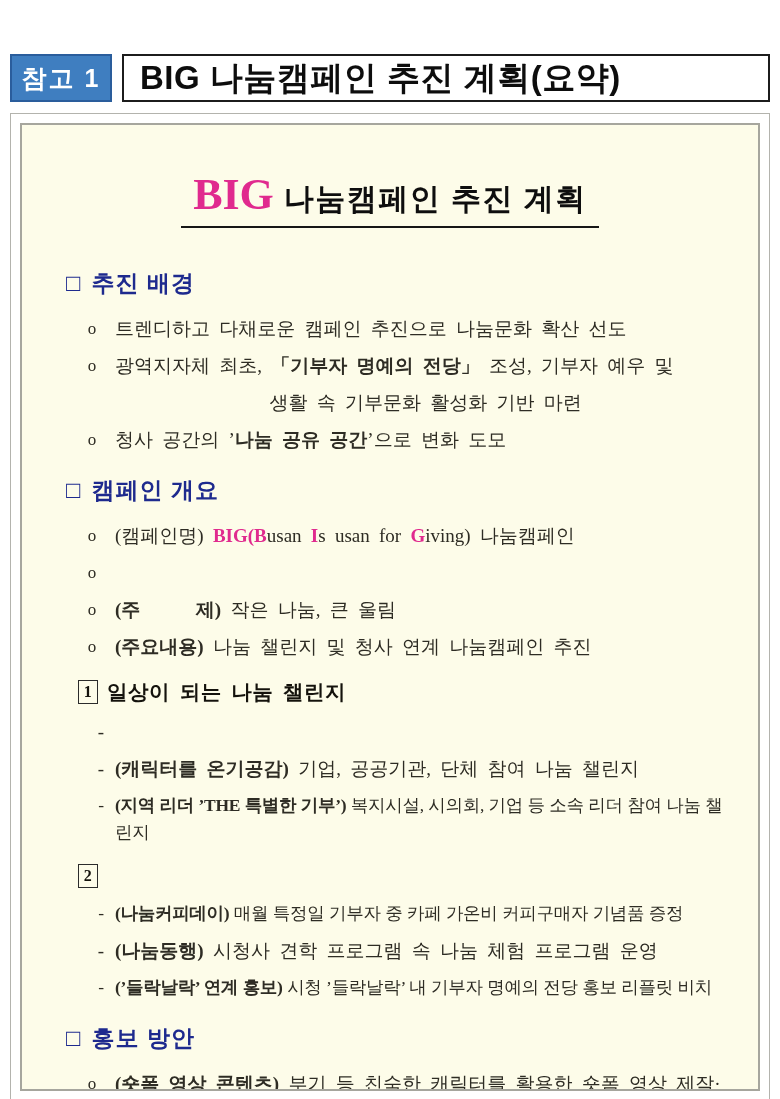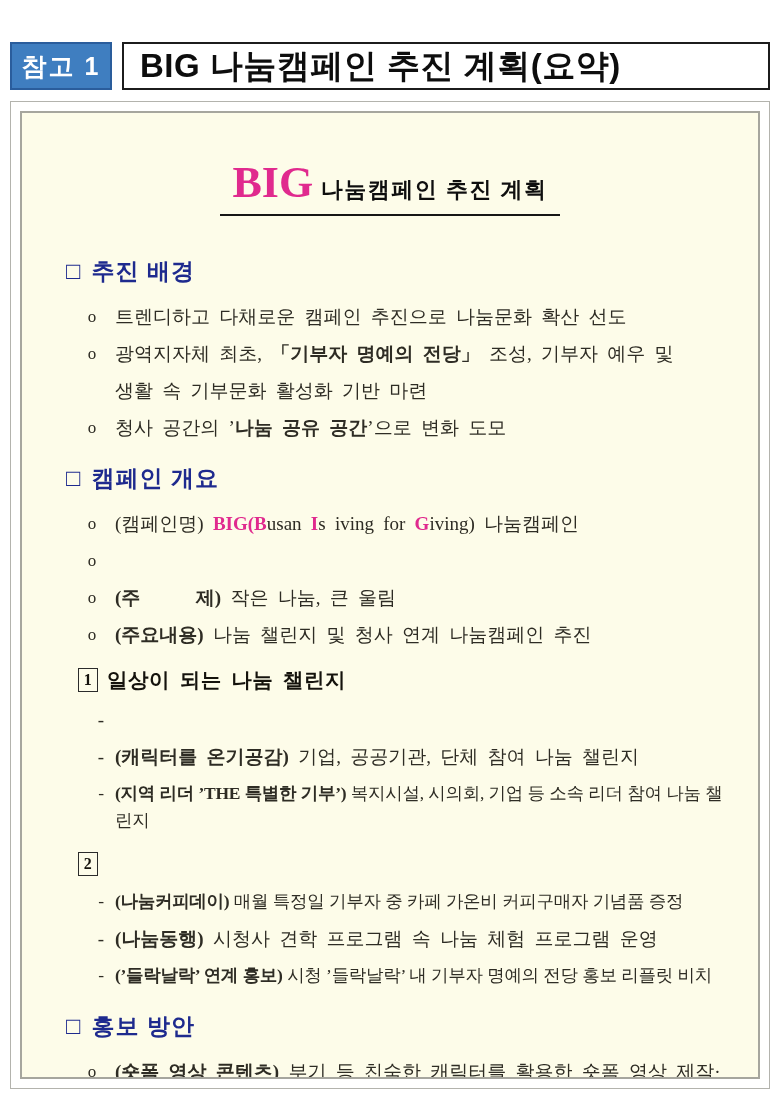--- a/index.html
+++ b/index.html
@@ -9,40 +9,40 @@
     --badge-border:#2a5d9c;
     --cream:#fdfce9;
     --ink:#2e2c24;
   }
   *{margin:0;padding:0;box-sizing:border-box;}
   html,body{background:#fff;}
   body{width:780px;height:1099px;font-family:"Liberation Serif","DejaVu Serif",serif;color:var(--ink);}
   .page{width:780px;height:1099px;padding:42px 10px 0 10px;overflow:hidden;}
 
   
-  .hdr{display:flex;gap:10px;align-items:stretch;height:48px;}
+  .hdr{display:flex;gap:10px;align-items:stretch;height:48px;margin-top:12px;}
   .hdr-badge{
     width:102px;background:var(--badge);border:2px solid var(--badge-border);
     color:#fff;font-family:"Liberation Sans","DejaVu Sans",sans-serif;font-weight:bold;
     font-size:25px;display:flex;align-items:center;justify-content:center;letter-spacing:2px;
   }
   .hdr-titlebox{
     flex:1;border:2px solid #1c1c1c;background:#fff;display:flex;align-items:center;
     padding-left:16px;font-family:"Liberation Sans","DejaVu Sans",sans-serif;
     font-weight:bold;font-size:33px;color:#0d0d0d;letter-spacing:0.5px;
   }
 
   
   .frame-outer{margin-top:11px;border:1px solid #b3b3ad;background:#fff;padding:9px;height:988px;}
   .frame-inner{border:2px solid #a6a69e;background:var(--cream);height:100%;padding:30px 22px 20px 22px;overflow:hidden;}
 
   .doc-title-wrap{text-align:center;margin:14px 0 40px 0;}
   .doc-title{display:inline-block;border-bottom:2.5px solid #161616;padding:0 12px 6px 12px;white-space:nowrap;}
   .doc-title .accent-big{font-family:"Liberation Serif","DejaVu Serif",serif;color:var(--accent);font-weight:bold;font-size:44px;}
-  .doc-title .title-rest{font-family:"Liberation Sans","DejaVu Sans",sans-serif;color:#0e0e0e;font-weight:bold;font-size:22px;letter-spacing:1.5px;}
+  .doc-title .title-rest{font-family:"Liberation Sans","DejaVu Sans",sans-serif;color:#0e0e0e;font-weight:bold;font-size:30px;letter-spacing:1.5px;}
 
   .section-heading{
     display:flex;align-items:center;gap:10px;color:var(--navy);
     font-family:"Liberation Sans","DejaVu Sans",sans-serif;font-weight:bold;font-size:23px;
     margin:22px 0 16px 0;padding-left:22px;letter-spacing:1px;
   }
   .section-heading:first-child{margin-top:4px;}
   .section-heading .sq{font-size:24px;font-weight:bold;line-height:1;transform:translateY(-1px);}
 
   .numbered-heading{
@@ -55,21 +55,21 @@
     font-size:16px;font-weight:bold;background:transparent;
   }
 
   .line{display:flex;font-size:19px;line-height:27px;margin-bottom:10px;word-spacing:4.5px;}
   .line .marker{flex:none;text-align:center;}
   .line .content{white-space:pre-wrap;}
   .line.bullet{padding-left:40px;}
   .line.bullet .marker{width:16px;margin-right:15px;font-size:17px;}
   .line.dash{padding-left:52px;}
   .line.dash .marker{width:10px;margin-right:9px;}
-  .line.cont{padding-left:71px;}
+  .line.cont{padding-left:71px;justify-content:center;}
   .line.tight{font-size:17.5px;word-spacing:0.5px;letter-spacing:-0.3px;}
   .line .b{font-weight:bold;}
   .line .accent{color:var(--accent);font-weight:bold;margin-top:9px;}
 </style>
 </head>
 <body>
 
 <div class="page">
 
   <div class="hdr">
@@ -105,21 +105,21 @@
           <div class="line bullet">
             <span class="marker">o</span>
             <span class="content"><span>청사 공간의 ’</span><span class="b">나눔 공유 공간</span><span>’으로 변화 도모</span></span>
           </div>
           <div class="section-heading">
             <span class="sq">□</span>
             <span class="sh-text">캠페인 개요</span>
           </div>
           <div class="line bullet">
             <span class="marker">o</span>
-            <span class="content"><span>(캠페인명) </span><span class="accent">BIG(B</span><span>usan </span><span class="accent">I</span><span>s iving for </span><span class="accent">G</span><span>iving) 나눔캠페인</span></span>
+            <span class="content"><span>(캠페인명) </span><span class="accent">BIG(B</span><span>usan </span><span class="accent">I</span><span>s usan for </span><span class="accent">G</span><span>iving) 나눔캠페인</span></span>
           </div>
           <div class="line bullet">
             <span class="marker">o</span>
           </div>
           <div class="line bullet">
             <span class="marker">o</span>
             <span class="content"><span class="b">(주      제)</span><span> 작은 나눔, 큰 울림</span></span>
           </div>
           <div class="line bullet">
             <span class="marker">o</span>

